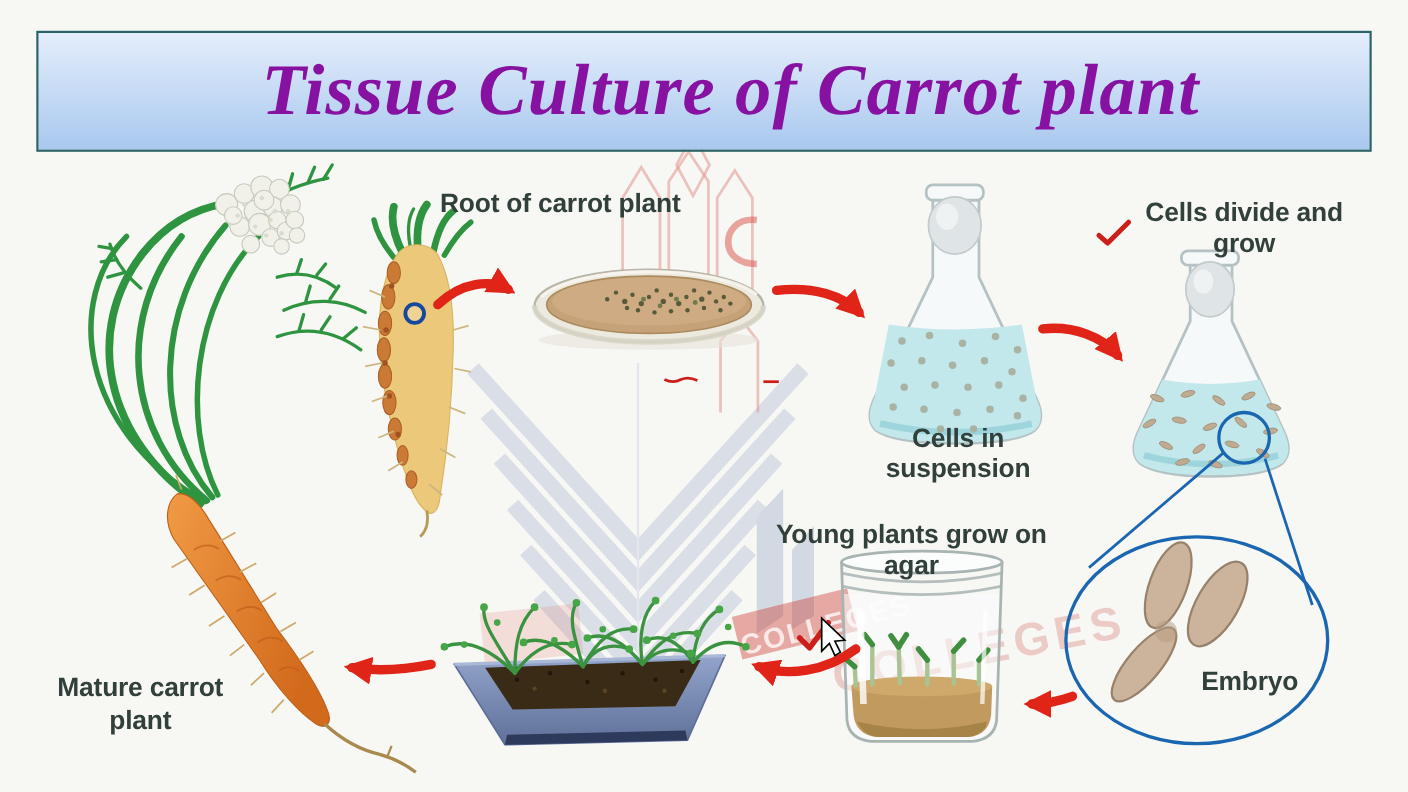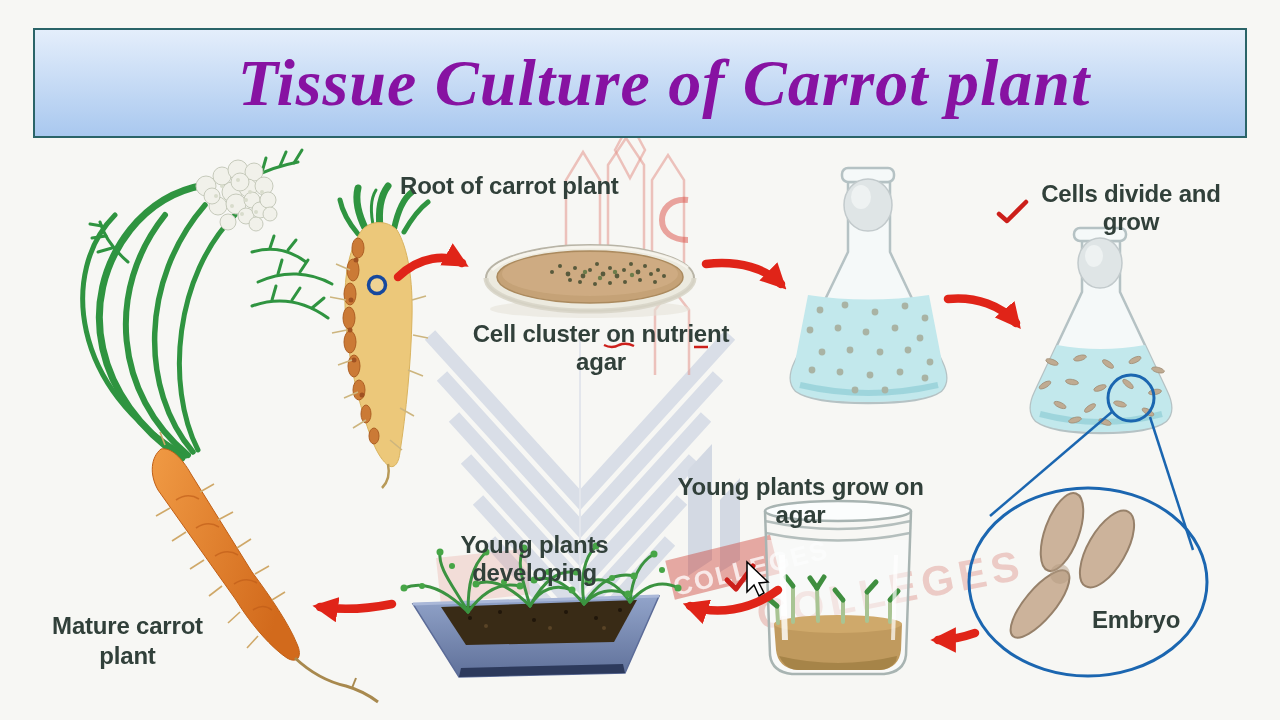--- a/index.html
+++ b/index.html
@@ -428,20 +428,19 @@
     <path class="check" stroke-width="5" d="M727,580 L736,589 L753,566"></path>
 
     <polygon points="747,562 747,592 754,585 759,596 764,593 759,583 768,582" fill="#ffffff" stroke="#000000" stroke-width="1.5"></polygon>
   </svg>
 
   <div class="title-box">
     <h1>Tissue Culture of Carrot plant</h1>
   </div>
 
   <div class="label" style="left:400px;top:172px;">Root of carrot plant</div>
-  <div class="label center" style="left:448px;top:320px;width:306px;">Cell cluster on nutrient agar</div>
+  <div class="label center" style="left:776px;top:385px;width:190px;">Cells in suspension</div>
   <div class="label center" style="left:1020px;top:180px;width:222px;">Cells divide and grow</div>
-  <div class="label center" style="left:662px;top:473px;width:277px;">Young plants grow on agar</div>
-  <div class="label center" style="left:407px;top:531px;width:255px;">Young plants developing</div>
+  <div class="label center" style="left:690px;top:473px;width:277px;">Young plants grow on agar</div>
   <div class="label center" style="left:50px;top:611px;width:155px;line-height:1.25;">Mature carrot plant</div>
   <div class="label" style="left:1092px;top:606px;">Embryo</div>
 
 </div>
 
 </body></html>

